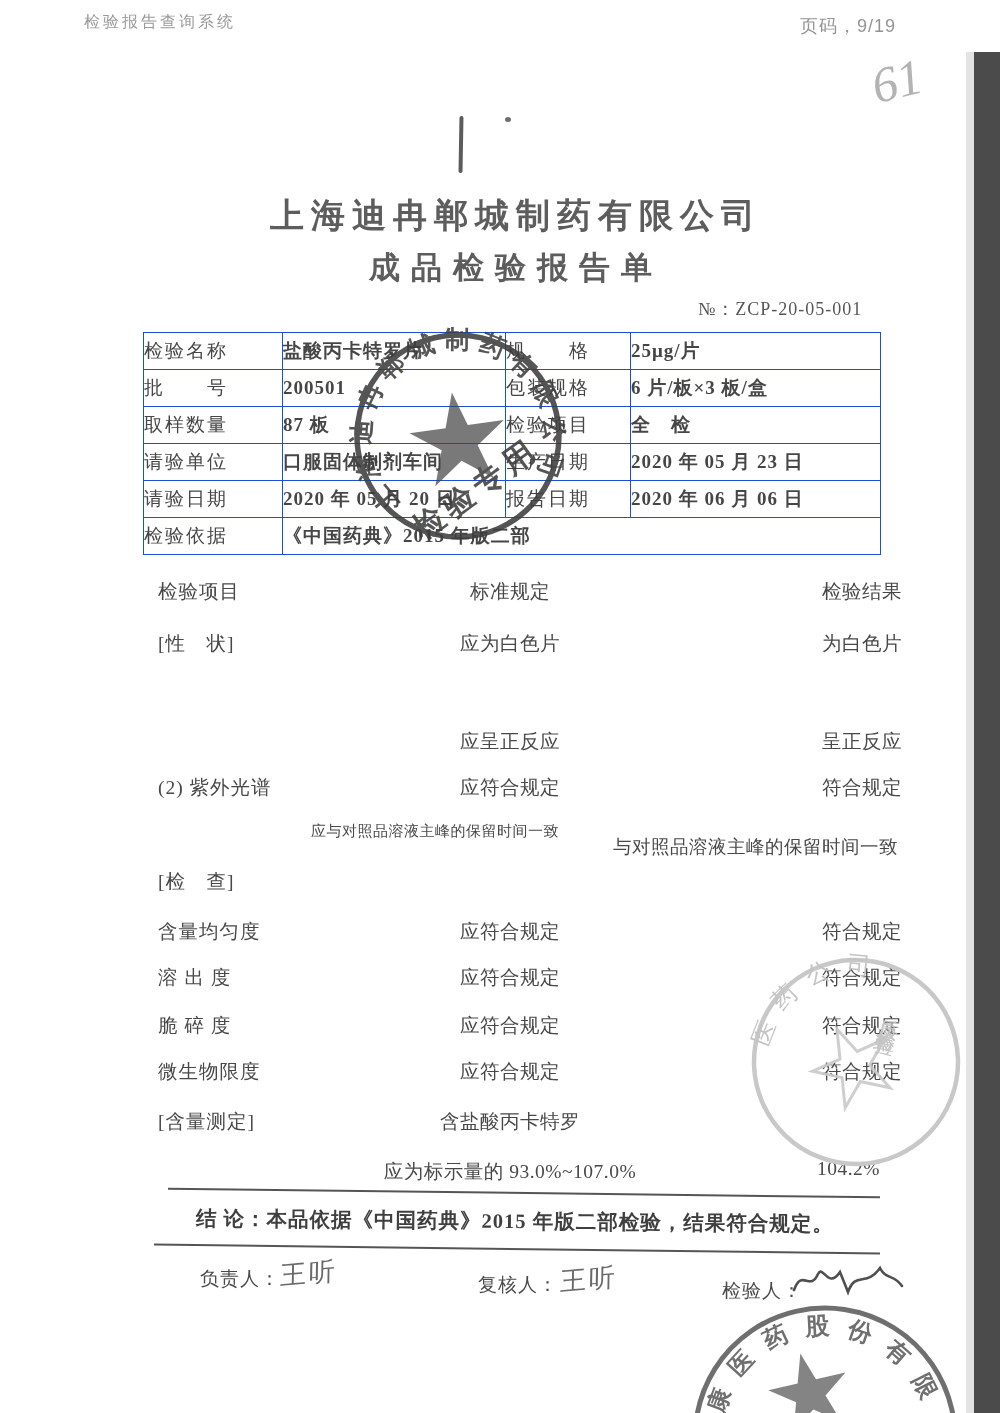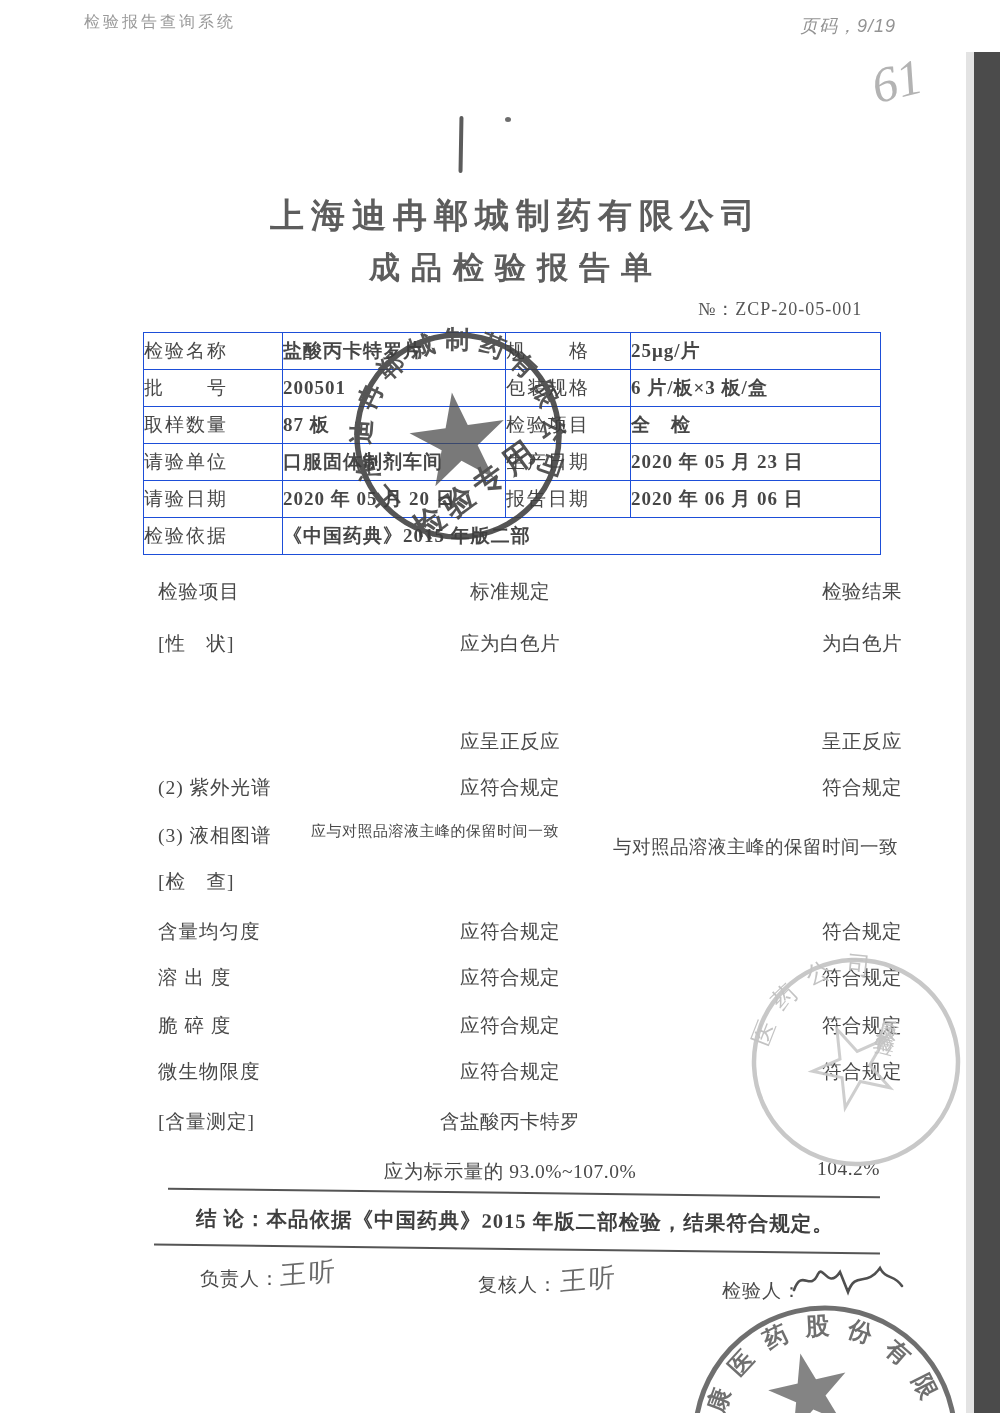--- a/index.html
+++ b/index.html
@@ -6,21 +6,21 @@
   .page{
     position:relative;width:1000px;height:1413px;margin:0 auto;
     background:#ffffff;overflow:hidden;
     font-family:"Liberation Serif","DejaVu Serif",serif;
     color:#474747;
   }
   
   .hdr-sys{position:absolute;left:84px;top:12px;font-size:16px;color:#9a9a9a;letter-spacing:3px;
            font-family:"Liberation Sans","DejaVu Sans",sans-serif;}
   .hdr-page{position:absolute;left:800px;top:14px;font-size:18px;color:#939393;letter-spacing:1px;
-           font-family:"Liberation Sans","DejaVu Sans",sans-serif;font-style:italic;}
+           font-family:"Liberation Sans","DejaVu Sans",sans-serif;}
   .hand-num{position:absolute;left:872px;top:52px;font-size:50px;color:#b3b3b3;
             font-style:italic;transform:rotate(-14deg);font-weight:300;}
   
   .edge-band-light{position:absolute;left:966px;top:52px;width:8px;height:1361px;background:#e3e3e3;}
   .edge-band{position:absolute;left:974px;top:52px;width:26px;height:1361px;background:#4b4b4b;}
   .tick{position:absolute;left:459px;top:116px;width:4px;height:57px;background:#5c5c5c;border-radius:2px;transform:rotate(1deg);}
   .dot{position:absolute;left:505px;top:117px;width:6px;height:5px;background:#6d6d6d;border-radius:50%;}
   
   .company{position:absolute;left:0;top:193px;width:1000px;text-align:center;
            font-size:34px;letter-spacing:7px;color:#5d5d5d;font-weight:600;transform:translateX(16px);}
@@ -131,21 +131,20 @@
   <div class="rrow" style="top:728px">
     <span class="c-std">应呈正反应</span>
     <span class="c-res">呈正反应</span>
   </div>
   <div class="rrow" style="top:774px">
     <span class="c-item">(2) 紫外光谱</span>
     <span class="c-std">应符合规定</span>
     <span class="c-res">符合规定</span>
   </div>
   <div class="rrow tight" style="top:822px">
-    <span class="c-item">(3) 液相图谱</span>
     <span class="c-std">应与对照品溶液主峰的保留时间一致</span>
     <span class="c-res">与对照品溶液主峰的保留时间一致</span>
   </div>
   <div class="rrow" style="top:868px">
     <span class="c-item">[检　查]</span>
     <span class="c-std"></span>
     <span class="c-res"></span>
   </div>
   <div class="rrow" style="top:918px">
     <span class="c-item">含量均匀度</span>

